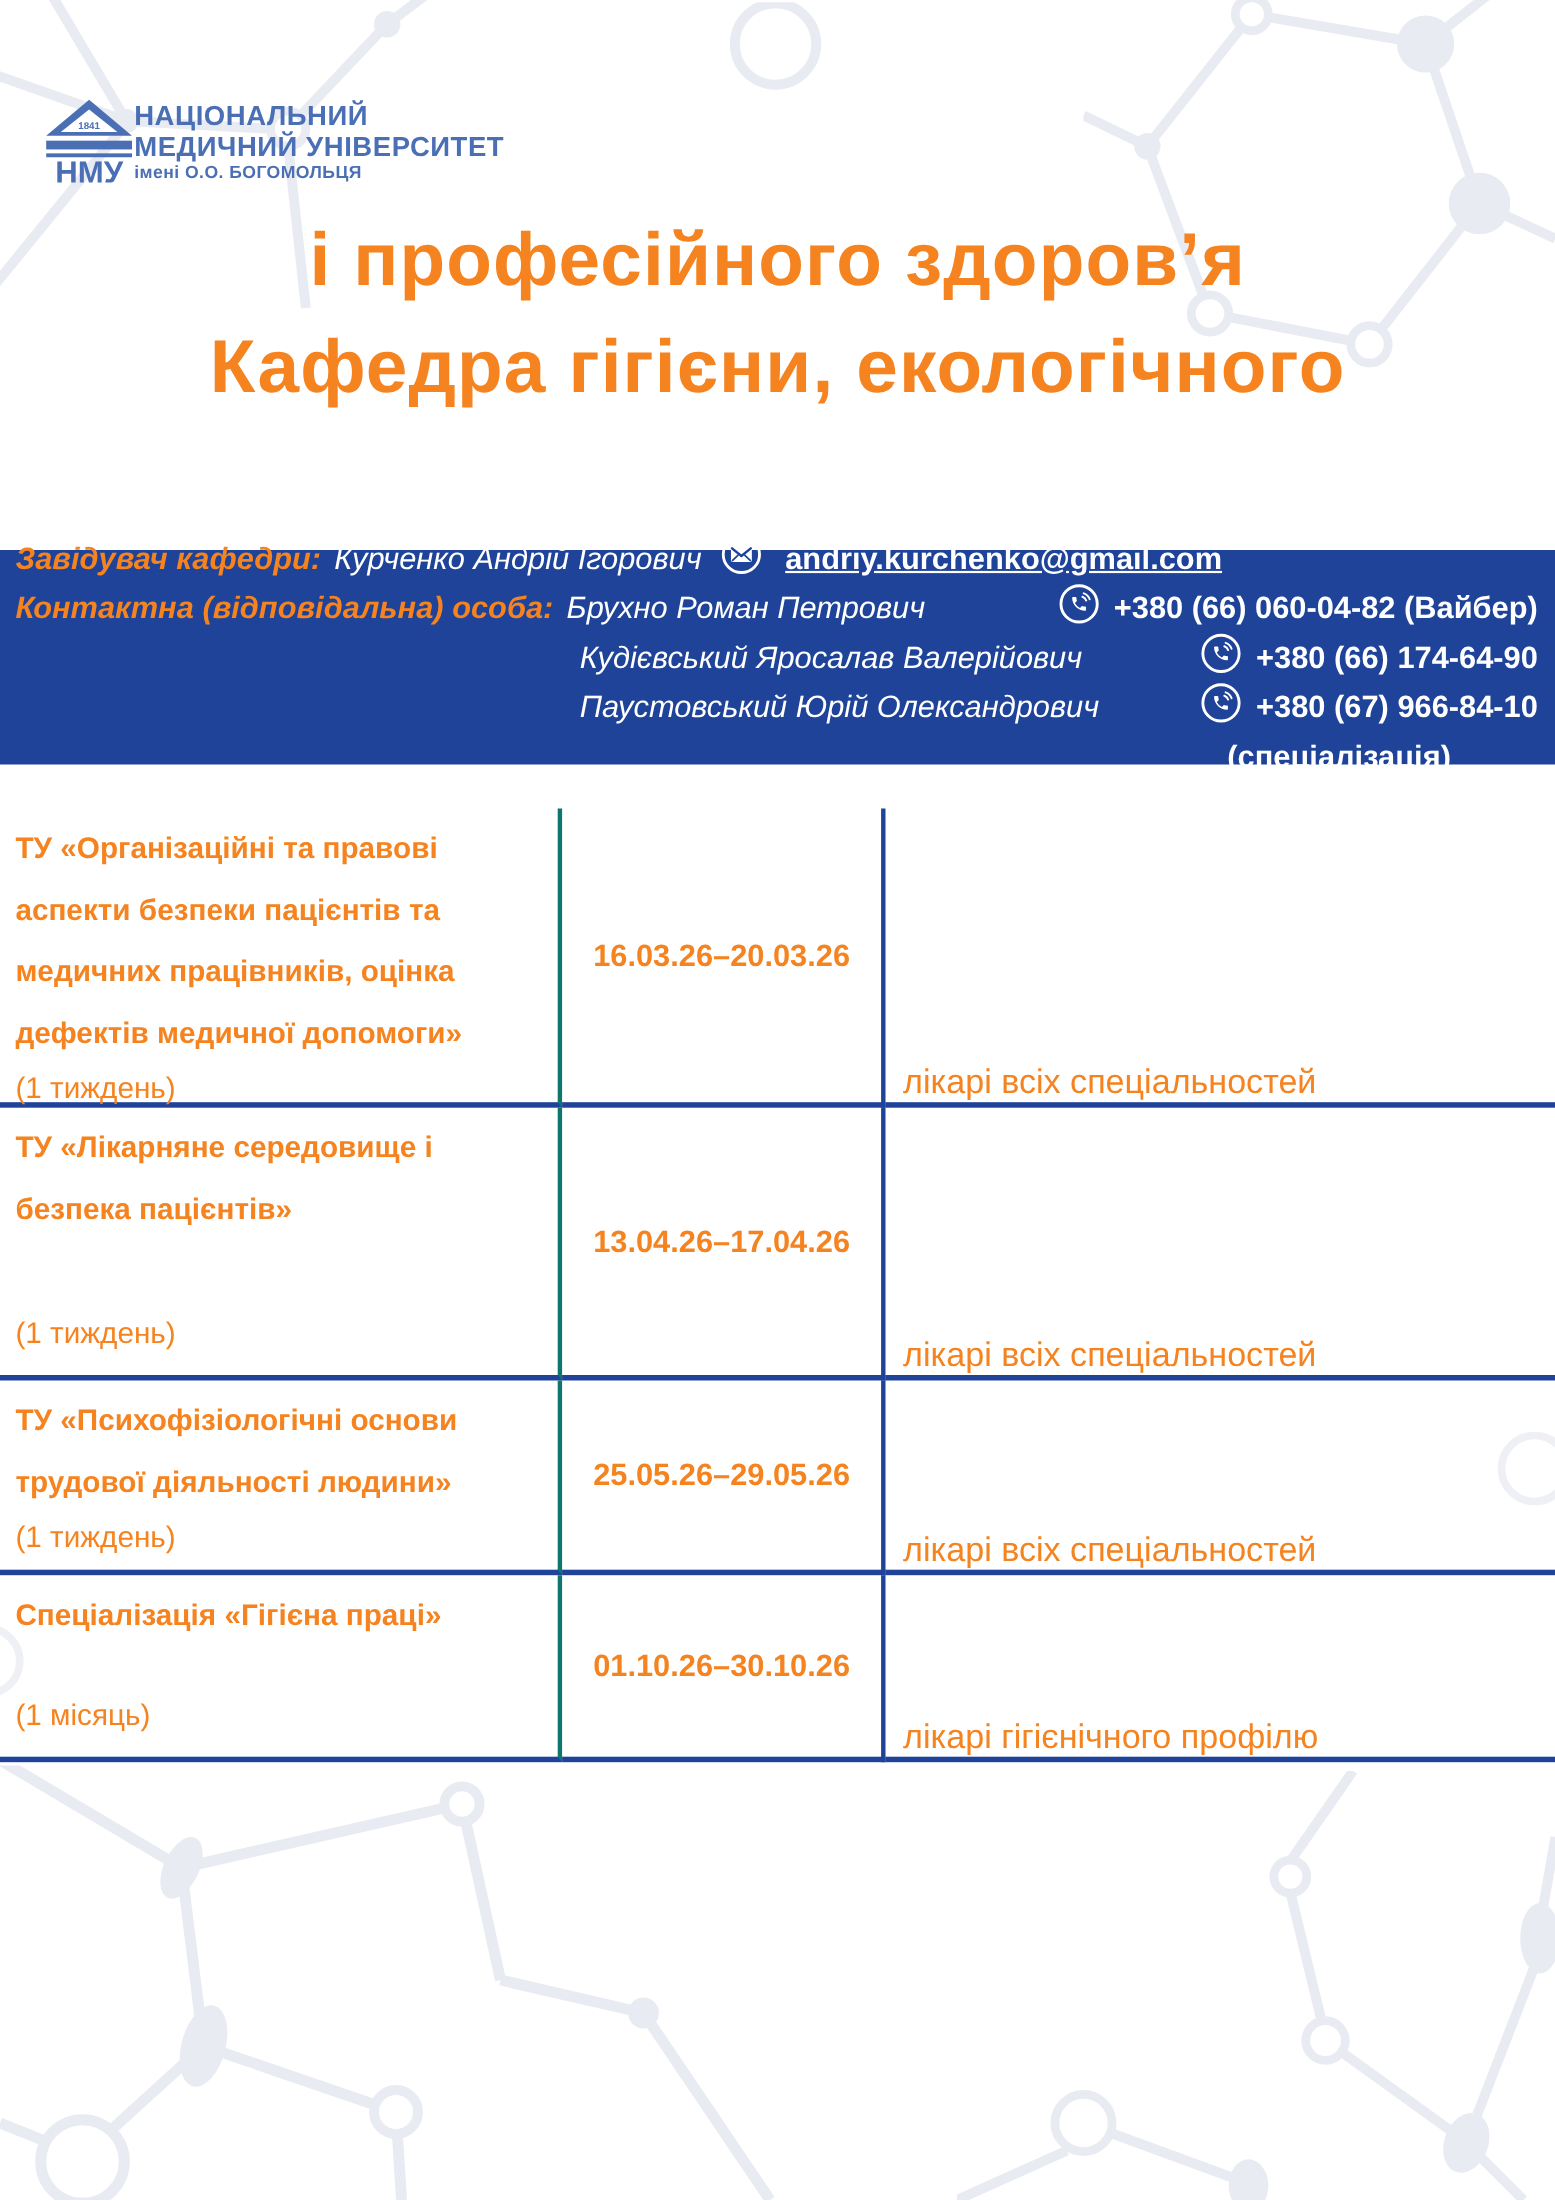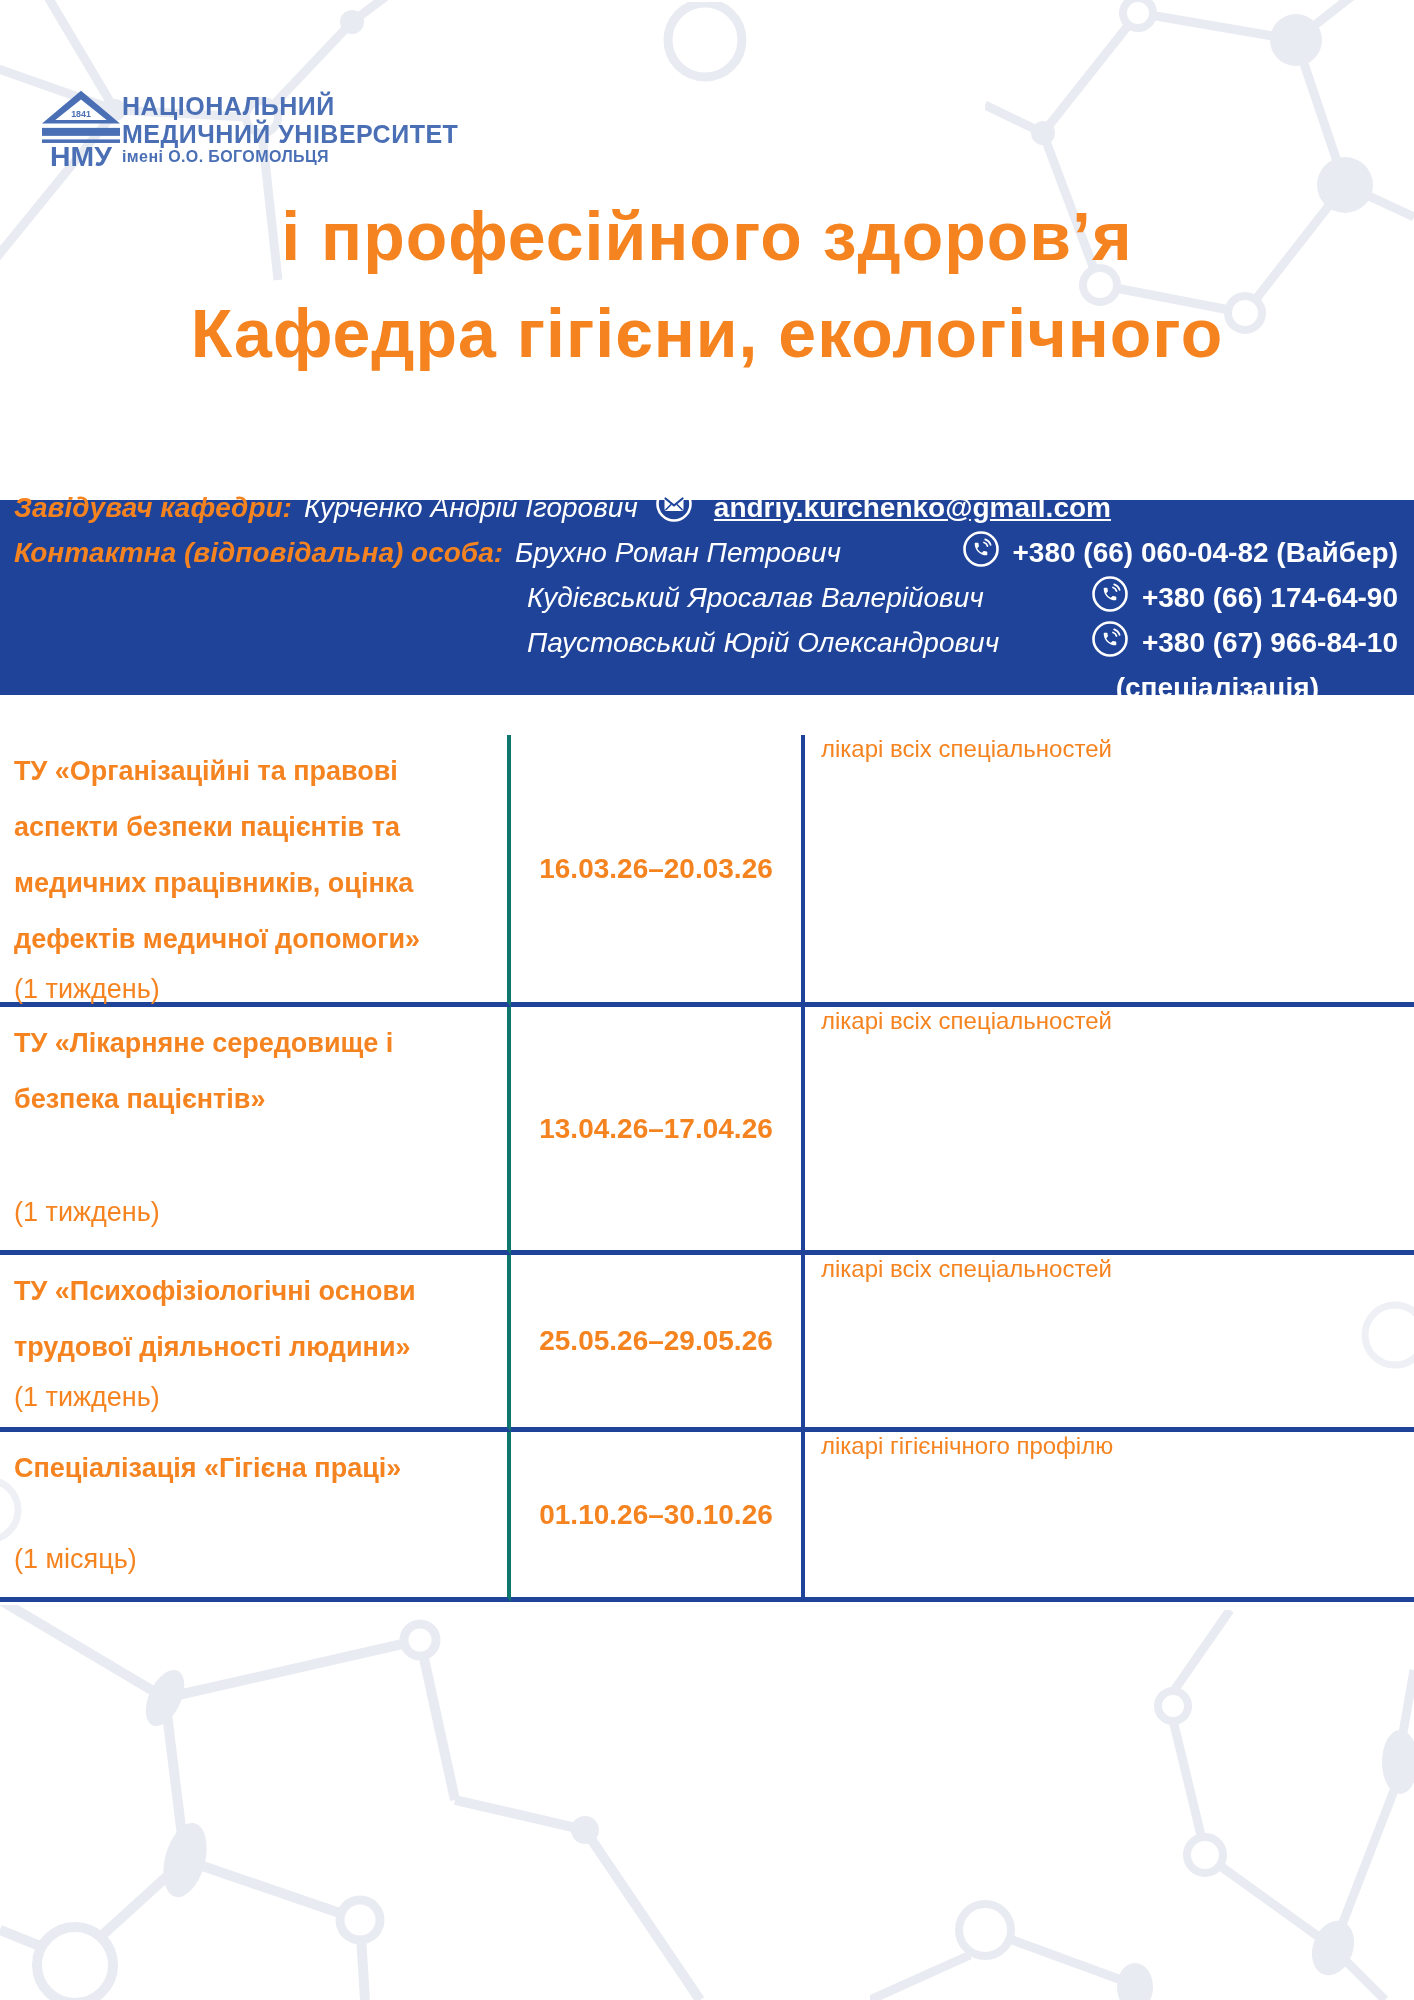--- a/index.html
+++ b/index.html
@@ -63,22 +63,22 @@
     display:flex;flex-direction:column;justify-content:space-between;
   }
   .course-title{color:#f5831f;font-weight:700;font-size:27px;line-height:56px;}
   .course-duration{color:#f5831f;font-weight:400;font-size:27px;line-height:44px;}
   .cell.c2{
     border-right:4px solid #1e4399;
     display:flex;align-items:center;justify-content:center;
     color:#f5831f;font-weight:700;font-size:28px;white-space:nowrap;
   }
   .cell.c3{
-    display:flex;align-items:flex-start;padding-left:16px;
-    color:#f5831f;font-weight:400;font-size:24px;
+    display:flex;align-items:flex-end;padding-left:16px;
+    color:#f5831f;font-weight:400;font-size:31px;
   }
 </style>
 </head>
 <body>
 
 <svg class="deco" style="left:-70px;top:-50px;" width="480" height="470" viewBox="0 0 480 470" fill="none">
   <g stroke="#e9ebf2" stroke-width="9">
     <line x1="0" y1="95" x2="185" y2="160"></line>
     <line x1="90" y1="0" x2="185" y2="160"></line>
     <line x1="185" y1="160" x2="316" y2="167"></line>

